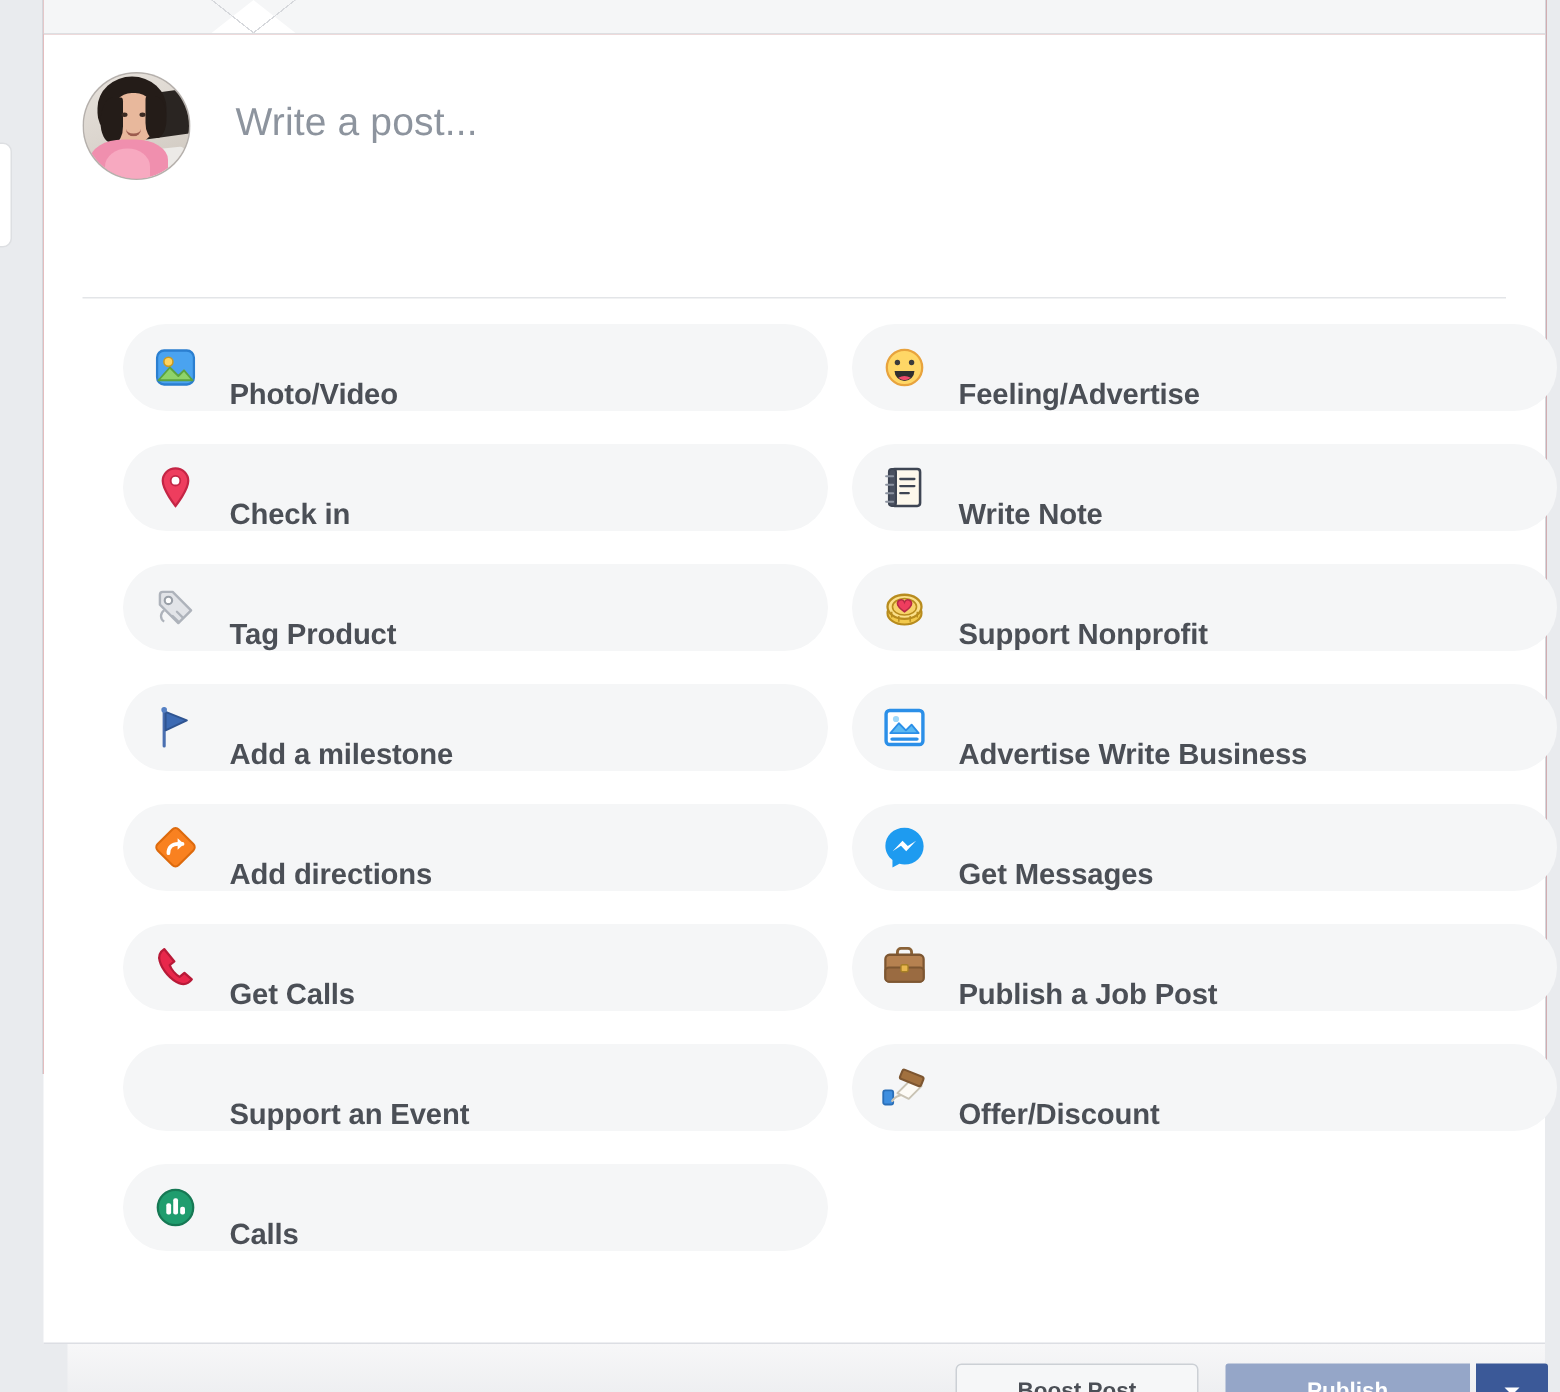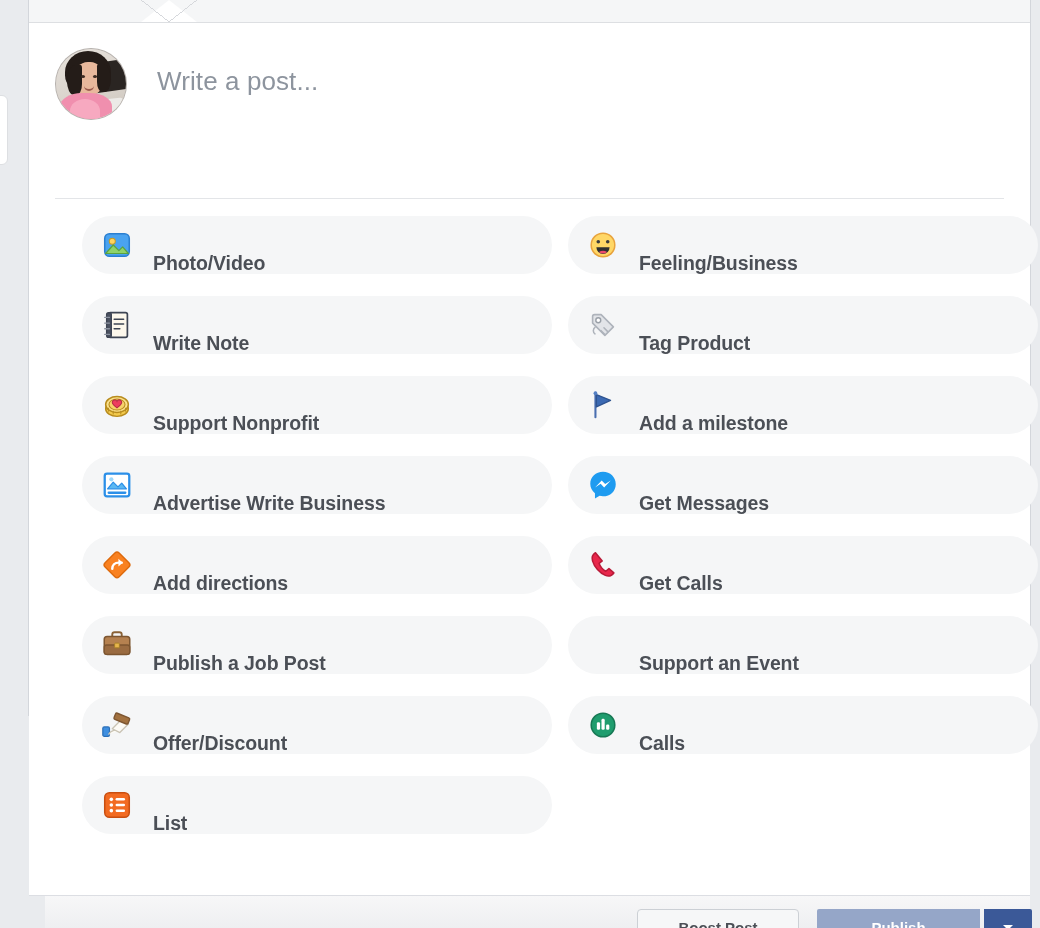--- a/index.html
+++ b/index.html
@@ -311,21 +311,30 @@
           <div class="opt-row">
             <span class="opt-icon">
               <svg width="34" height="34" viewBox="0 0 36 36">
                 <circle cx="18" cy="18" r="12.5" fill="#ffd766" stroke="#e8a33d" stroke-width="1.6"></circle>
                 <circle cx="13" cy="14.5" r="1.9" fill="#3b3b3b"></circle>
                 <circle cx="23" cy="14.5" r="1.9" fill="#3b3b3b"></circle>
                 <path d="M11 20.5h14a7 7 0 0 1-14 0z" fill="#2f2f2f"></path>
                 <path d="M13.6 25.3a6.5 6.5 0 0 0 8.8 0 9 9 0 0 0-8.8 0z" fill="#ee4a6b"></path>
               </svg>
             </span>
-            <span class="opt-label">Feeling/Business</span>
+            <span class="opt-label">Feeling/Advertise</span>
+          </div>
+          <div class="opt-row">
+            <span class="opt-icon">
+              <svg width="34" height="34" viewBox="0 0 36 36">
+                <path d="M18 4.5c-5 0-9 3.9-9 8.8 0 6.6 9 17.7 9 17.7s9-11.1 9-17.7c0-4.9-4-8.8-9-8.8z" fill="#ee3d5e" stroke="#c42545" stroke-width="1.6"></path>
+                <circle cx="18" cy="13.2" r="3.4" fill="#fff" stroke="#c42545" stroke-width="1.3"></circle>
+              </svg>
+            </span>
+            <span class="opt-label">Check in</span>
           </div>
           <div class="opt-row">
             <span class="opt-icon">
               <svg width="34" height="34" viewBox="0 0 36 36">
                 <rect x="9" y="5" width="20" height="26" rx="2" fill="#fdf8ec" stroke="#3e4553" stroke-width="1.8"></rect>
                 <rect x="7" y="5" width="5" height="26" rx="2" fill="#4a5160" stroke="#3e4553" stroke-width="1.4"></rect>
                 <g stroke="#3e4553" stroke-width="1.6" stroke-linecap="round">
                   <line x1="15" y1="12" x2="25" y2="12"></line>
                   <line x1="15" y1="17" x2="25" y2="17"></line>
                   <line x1="15" y1="22" x2="21" y2="22"></line>
@@ -388,35 +397,35 @@
                 <path d="M8 22l6-7 5 5 4-4 5 6z" fill="#5bb8f2" stroke="#2b8fe8" stroke-width="1.3" stroke-linejoin="round"></path>
                 <circle cx="12" cy="12" r="2.2" fill="#9ed8fa"></circle>
                 <rect x="8" y="25" width="20" height="2.4" rx="1.2" fill="#2b8fe8"></rect>
               </svg>
             </span>
             <span class="opt-label">Advertise Write Business</span>
           </div>
           <div class="opt-row">
             <span class="opt-icon">
               <svg width="34" height="34" viewBox="0 0 36 36">
-                <path d="M18 4C10.3 4 4.5 9.6 4.5 16.8c0 4.1 1.9 7.7 5 10v5.4l4.9-2.7c1.2.3 2.4.5 3.6.5 7.7 0 13.5-5.6 13.5-12.9S25.7 4 18 4z" fill="#1e9bf0"></path>
-                <path d="M9.6 20.6l7-7.4 3.7 3.8 5.9-3.8-7 7.4-3.7-3.8z" fill="#fff"></path>
-              </svg>
-            </span>
-            <span class="opt-label">Get Messages</span>
-          </div>
-          <div class="opt-row">
-            <span class="opt-icon">
-              <svg width="34" height="34" viewBox="0 0 36 36">
                 <rect x="18" y="3" width="21" height="21" rx="3.2" transform="rotate(45 18 3)" fill="#f98120" stroke="#dd6a0d" stroke-width="1.5"></rect>
                 <path d="M13 22c0-4 2.5-6.5 7-6.5h3" fill="none" stroke="#fff" stroke-width="2.6" stroke-linecap="round"></path>
                 <path d="M19.5 11.5l4.5 4-4.5 4z" fill="#fff"></path>
               </svg>
             </span>
             <span class="opt-label">Add directions</span>
+          </div>
+          <div class="opt-row">
+            <span class="opt-icon">
+              <svg width="34" height="34" viewBox="0 0 36 36">
+                <path d="M18 4C10.3 4 4.5 9.6 4.5 16.8c0 4.1 1.9 7.7 5 10v5.4l4.9-2.7c1.2.3 2.4.5 3.6.5 7.7 0 13.5-5.6 13.5-12.9S25.7 4 18 4z" fill="#1e9bf0"></path>
+                <path d="M9.6 20.6l7-7.4 3.7 3.8 5.9-3.8-7 7.4-3.7-3.8z" fill="#fff"></path>
+              </svg>
+            </span>
+            <span class="opt-label">Get Messages</span>
           </div>
           <div class="opt-row">
             <span class="opt-icon">
               <svg width="34" height="34" viewBox="0 0 36 36">
                 <path d="M10 5c-2.5 1.6-4.2 4.6-3.1 8.6 1.7 6.2 7.7 13 13.6 15.4 4 1.6 7.2-.2 9-2.6l-5.2-4.6-3.4 2.8c-2.6-1.6-5.9-5.3-7-8.3l3.3-2.6z" fill="#e8274b" stroke="#b81a38" stroke-width="1.6" stroke-linejoin="round"></path>
               </svg>
             </span>
             <span class="opt-label">Get Calls</span>
           </div>
           <div class="opt-row">
@@ -452,36 +461,20 @@
               <svg width="34" height="34" viewBox="0 0 36 36">
                 <circle cx="18" cy="18" r="12.5" fill="#1f9d6e" stroke="#167854" stroke-width="1.6"></circle>
                 <g fill="#fff">
                   <rect x="11.5" y="15" width="3.4" height="8" rx="1.4"></rect>
                   <rect x="16.4" y="11.5" width="3.4" height="11.5" rx="1.4"></rect>
                   <rect x="21.3" y="17.5" width="3.4" height="5.5" rx="1.4"></rect>
                 </g>
               </svg>
             </span>
             <span class="opt-label">Calls</span>
-          </div>
-          <div class="opt-row">
-            <span class="opt-icon">
-              <svg width="34" height="34" viewBox="0 0 36 36">
-                <rect x="5" y="5" width="26" height="26" rx="5" fill="#f26b22" stroke="#c94f11" stroke-width="1.6"></rect>
-                <g fill="#fff">
-                  <circle cx="12" cy="12" r="1.9"></circle>
-                  <circle cx="12" cy="18" r="1.9"></circle>
-                  <circle cx="12" cy="24" r="1.9"></circle>
-                  <rect x="16.5" y="10.7" width="10" height="2.6" rx="1.3"></rect>
-                  <rect x="16.5" y="16.7" width="10" height="2.6" rx="1.3"></rect>
-                  <rect x="16.5" y="22.7" width="10" height="2.6" rx="1.3"></rect>
-                </g>
-              </svg>
-            </span>
-            <span class="opt-label">List</span>
           </div>
         </div>
 
     </div>
 
     <div class="footer-sep"></div>
     <div class="footer">
       <div class="footer-inner">
         <div class="btn-boost">Boost Post</div>
         <div class="btn-publish">Publish</div>

